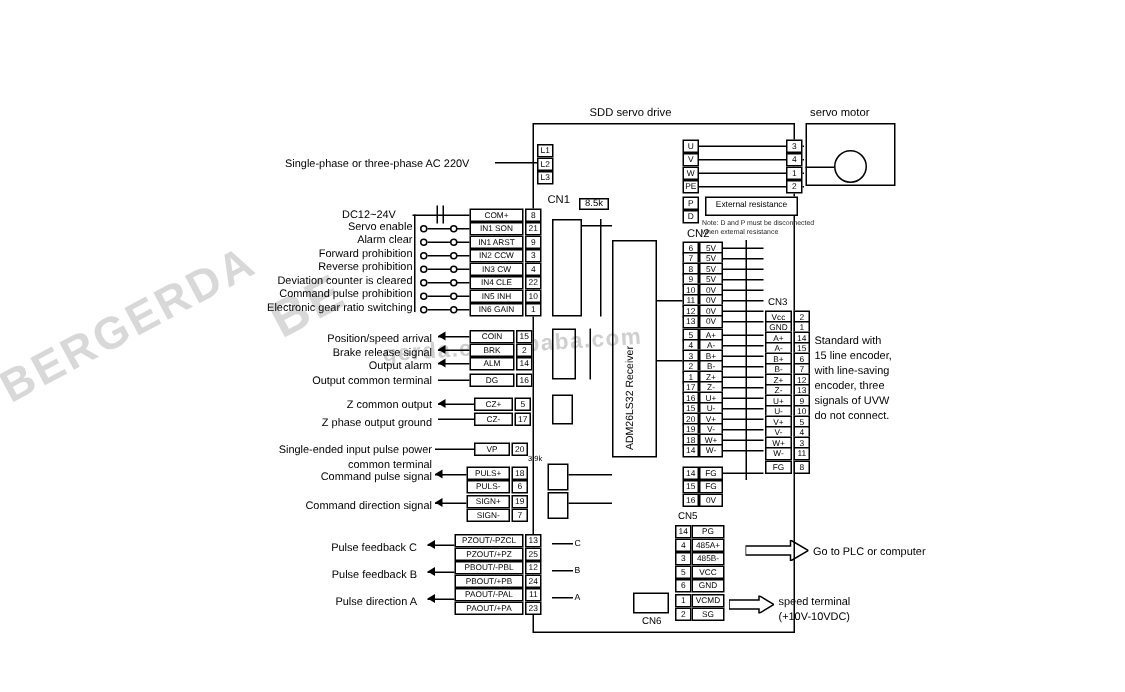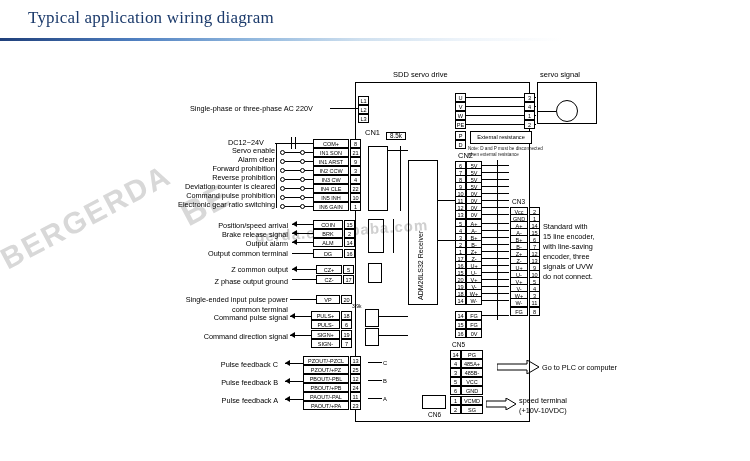--- a/index.html
+++ b/index.html
@@ -83,34 +83,30 @@
   .circ {
     position:absolute; border:1px solid #000; border-radius:50%;
     width:5px; height:5px; background:#fff;
   }
 </style>
 </head>
 <body>
 
 <div id="root">
 
-  <div class="header">
-    <div class="header-title">Typical application wiring diagram</div>
-    <div class="header-rule"></div>
-  </div>
 
   <div class="wm wm1">BERGERDA</div>
   <div class="wm wm2">BE</div>
   <div class="wm wm3">gerda.en.alibaba.com</div>
 
   <div class="box" style="left:355px; top:82px; width:175px; height:340px;"></div>
   <div class="title-s" style="left:370px; top:70px;margin-left:23px;">SDD servo drive</div>
 
   <div class="box" style="left:537px; top:82px; width:60px; height:42px;"></div>
-  <div class="title-s" style="left:540px; top:70px;">servo signal</div>
+  <div class="title-s" style="left:540px; top:70px;">servo motor</div>
 
   <div style="position:absolute; left:556px; top:100px; width:22px; height:22px; border:1px solid #000; border-radius:50%;"></div>
   <div class="hl" style="left:537px; top:111px; width:19px;"></div>
 
 
   <div class="lbl" style="left:190px; top:104px;">Single-phase or three-phase AC 220V</div>
   <div class="hl" style="left:330px; top:108px; width:28px;"></div>
 
   <div class="pin" style="left:358px; top:96px;">L1</div>
   <div class="pin" style="left:358px; top:105px;">L2</div>
@@ -291,21 +287,21 @@
     <div class="tb" style="left:303px; top:383px; width:46px;">PBOUT/+PB</div>
     <div class="pin" style="left:350px; top:383px;">24</div>
     <div class="tb" style="left:303px; top:392px; width:46px;">PAOUT/-PAL</div>
     <div class="pin" style="left:350px; top:392px;">11</div>
     <div class="tb" style="left:303px; top:401px; width:46px;">PAOUT/+PA</div>
     <div class="pin" style="left:350px; top:401px;">23</div>
   </div>
 
   <div class="lbl r" style="left:188px; top:360px; width:90px; text-align:right;">Pulse feedback C</div>
   <div class="lbl r" style="left:188px; top:378px; width:90px; text-align:right;">Pulse feedback B</div>
-  <div class="lbl r" style="left:188px; top:396px; width:90px; text-align:right;">Pulse feedback A</div>
+  <div class="lbl r" style="left:188px; top:396px; width:90px; text-align:right;">Pulse direction A</div>
   <div class="hl" style="left:285px; top:363px; width:18px;"></div>
   <div class="hl" style="left:285px; top:381px; width:18px;"></div>
   <div class="hl" style="left:285px; top:399px; width:18px;"></div>
   <div class="arrowl" style="left:285px; top:360px;"></div>
   <div class="arrowl" style="left:285px; top:378px;"></div>
   <div class="arrowl" style="left:285px; top:396px;"></div>
 
   <div class="plain" style="left:383px; top:359px;">C</div>
   <div class="plain" style="left:383px; top:377px;">B</div>
   <div class="plain" style="left:383px; top:395px;">A</div>

